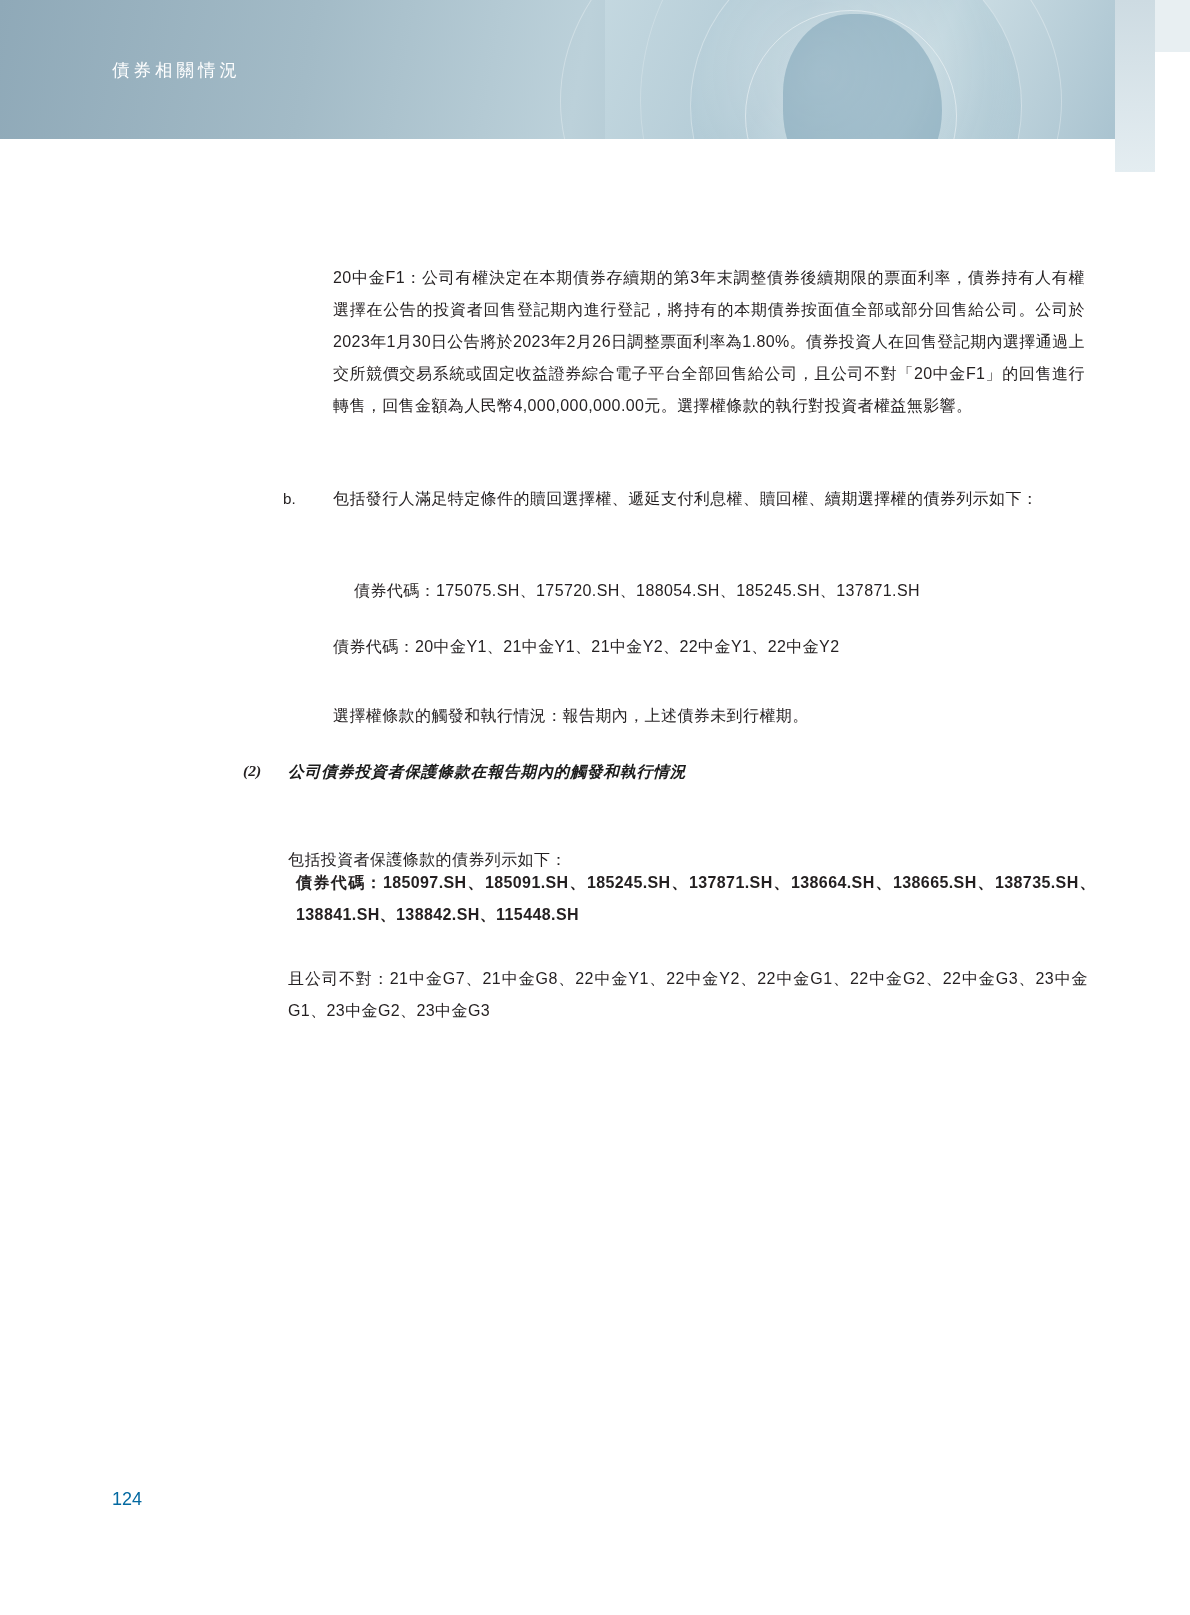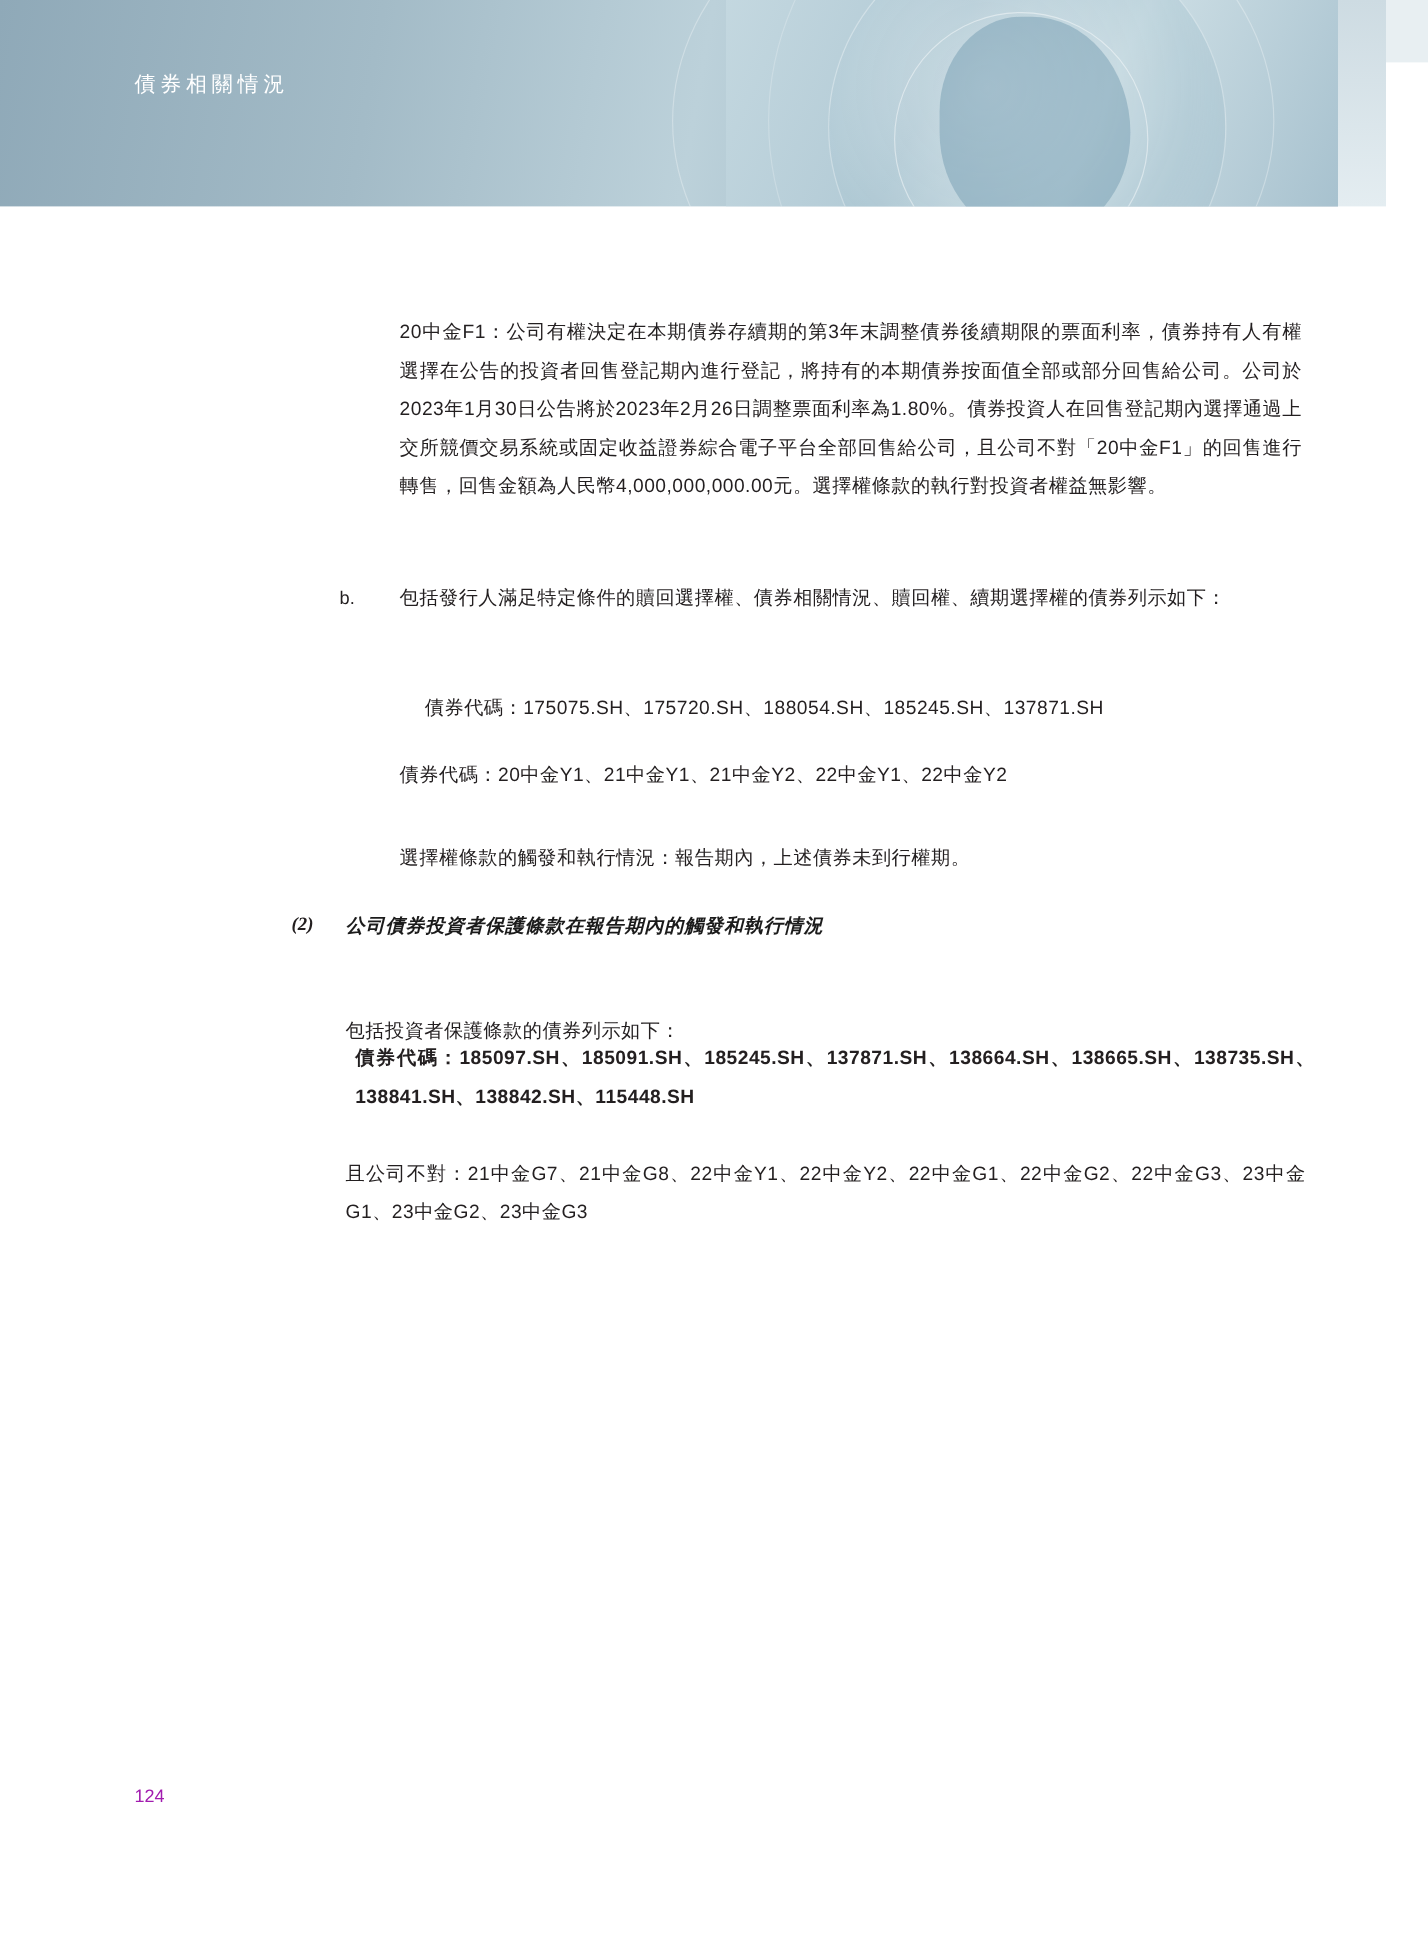--- a/index.html
+++ b/index.html
@@ -15,21 +15,21 @@
     position: relative;
     overflow: hidden;
   }
 
   
   .header {
     position: absolute;
     left: 0;
     top: 0;
     width: 1115px;
-    height: 172px;
+    height: 139px;
     overflow: hidden;
     background: linear-gradient(100deg, #8fa9b8 0%, #a3bbc7 28%, #bcd1da 52%, #9db8c6 74%, #8aa6b6 100%);
   }
   .header-inner-block {
     position: absolute;
     left: 605px;
     top: 0;
     width: 510px;
     height: 172px;
     background: linear-gradient(115deg, #c4d8e0 0%, #b3cbd6 35%, #cfe0e6 60%, #a9c3d0 100%);
@@ -136,22 +136,22 @@
   .sec-num      { left: 243px; top: 590px; position: absolute; font-size: 15.6px; font-style: italic; font-weight: bold; font-family: "Liberation Serif", serif; }
   .sec-title    { left: 288px; top: 590px; width: 800px; position: absolute; font-size: 15.8px; font-weight: bold; font-style: italic; letter-spacing: 0.8px; color: #1b1b1b; }
   .p-sub        { left: 288px; top: 632px; width: 800px; margin-top: 40px; }
   .p-codes2     { left: 296px; top: 695px; width: 800px; font-weight: bold; }
   .p-names2     { left: 288px; top: 791px; width: 800px; }
 
   .page-number {
     position: absolute;
     left: 112px;
     top: 1489px;
-    font-size: 15px;
-    color: #a21caf;
+    font-size: 18px;
+    color: #0369a1;
     font-family: "Liberation Sans", sans-serif;
   }
 </style>
 </head>
 <body>
 
 <div class="header">
   <div class="header-inner-block"></div>
   <div class="header-arc"></div>
   <div class="header-arc2"></div>
@@ -160,21 +160,21 @@
   <div class="header-title">債券相關情況</div>
 </div>
 <div class="header-strip-right"></div>
 <div class="header-strip-far"></div>
 
 <div class="page-body">
 
   <div class="para p-intro">20中金F1：公司有權決定在本期債券存續期的第3年末調整債券後續期限的票面利率，債券持有人有權選擇在公告的投資者回售登記期內進行登記，將持有的本期債券按面值全部或部分回售給公司。公司於2023年1月30日公告將於2023年2月26日調整票面利率為1.80%。債券投資人在回售登記期內選擇通過上交所競價交易系統或固定收益證券綜合電子平台全部回售給公司，且公司不對「20中金F1」的回售進行轉售，回售金額為人民幣4,000,000,000.00元。選擇權條款的執行對投資者權益無影響。</div>
 
   <div class="list-marker">b.</div>
-  <div class="para p-b">包括發行人滿足特定條件的贖回選擇權、債券相關情況、贖回權、續期選擇權的債券列示如下：</div>
+  <div class="para p-b">包括發行人滿足特定條件的贖回選擇權、遞延支付利息權、贖回權、續期選擇權的債券列示如下：</div>
 
   <div class="para p-codes1">債券代碼：175075.SH、175720.SH、188054.SH、185245.SH、137871.SH</div>
   <div class="para p-names1">債券代碼：20中金Y1、21中金Y1、21中金Y2、22中金Y1、22中金Y2</div>
   <div class="para p-trigger1">選擇權條款的觸發和執行情況：報告期內，上述債券未到行權期。</div>
 
   <div class="sec-num">(2)</div>
   <div class="sec-title">公司債券投資者保護條款在報告期內的觸發和執行情況</div>
   <div class="para p-sub">包括投資者保護條款的債券列示如下：</div>
 
   <div class="para p-codes2">債券代碼：185097.SH、185091.SH、185245.SH、137871.SH、138664.SH、138665.SH、138735.SH、138841.SH、138842.SH、115448.SH</div>

